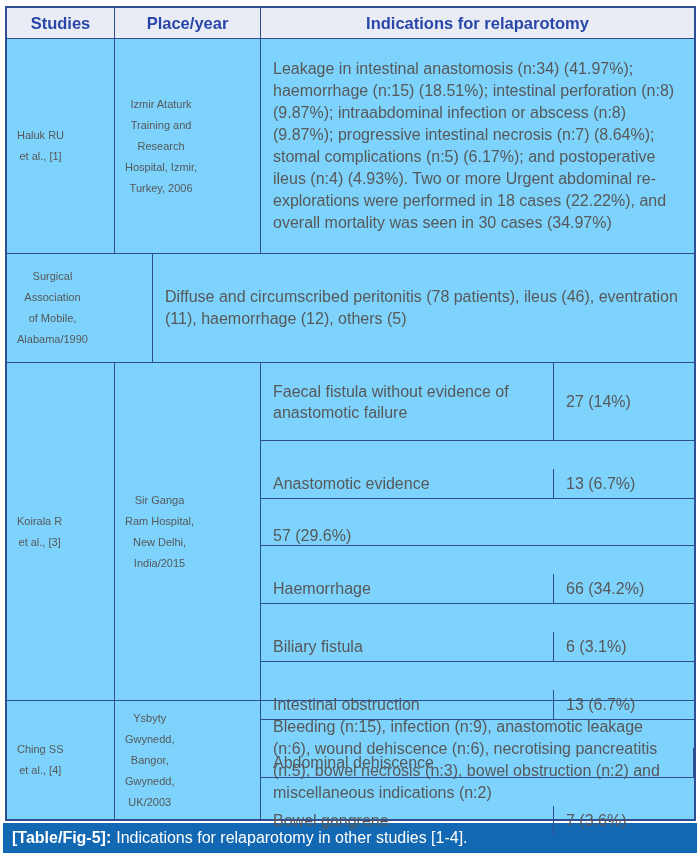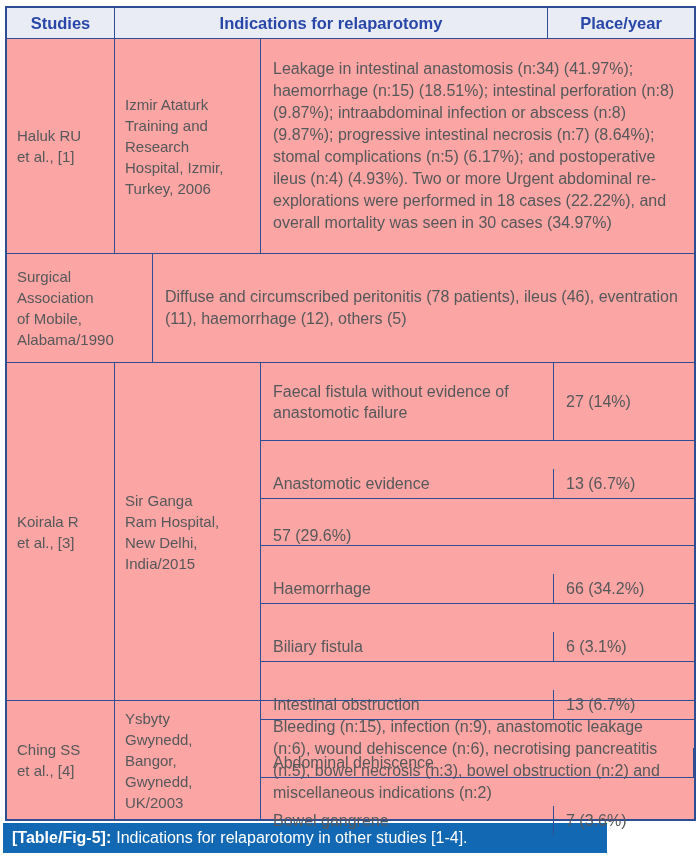--- a/index.html
+++ b/index.html
@@ -10,43 +10,44 @@
     color: #57585a;
     position: relative;
     overflow: hidden;
   }
   .figure-wrap { position: absolute; left: 3px; top: 6px; width: 694px; }
 
   .study-table {
     width: 691px;
     margin-left: 2px;
     border: 2px solid #2f4d92;
-    background: #fca5a5;
+    background: #7dd3fc;
   }
   .t-row { display: flex; border-bottom: 1.5px solid #2f4d92; }
   .t-row:last-child { border-bottom: none; }
 
   .cell { border-right: 1.5px solid #2f4d92; }
   .cell:last-child { border-right: none; }
 
   .col-study { width: 108px; flex: 0 0 108px; }
   .col-place { width: 146px; flex: 0 0 146px; }
   .col-ind   { flex: 1 1 auto; }
 
   .header-row { height: 31px; background: #e9ebf5; }
   .header-cell {
     display: flex; align-items: center; justify-content: center;
     color: #2847a8; font-weight: bold; font-size: 16.5px;
   }
 
   .body-cell {
     display: flex; align-items: center;
-    font-size: 15px; line-height: 21px;
+    font-size: 11px; line-height: 21px;
     white-space: pre-line;
     padding: 6px 6px 6px 10px;
+    text-align: center;
   }
   .ind-text {
     display: flex; align-items: center;
     font-size: 16px; line-height: 22px;
     padding: 8px 10px 8px 12px;
     white-space: normal;
   }
 
   .row-1 { height: 215px; }
   .row-2 { height: 109px; }
@@ -65,42 +66,42 @@
     padding: 4px 8px 4px 12px;
   }
   .sub-value {
     flex: 0 0 140px; width: 140px;
     display: flex; align-items: center;
     font-size: 16px;
     padding-left: 12px;
   }
 
   .caption-bar {
-    width: 604px;
+    width: 694px;
     margin-top: 2px;
     height: 30px;
     background: #1268b2;
     color: #ffffff;
     display: flex; align-items: center;
     padding-left: 9px;
     font-size: 16px;
   }
   .caption-label { font-weight: bold; margin-right: 5px; }
 </style>
 </head>
 <body>
 
 <div class="figure-wrap">
 
   <div class="study-table">
 
     <div class="t-row header-row">
       <div class="cell col-study header-cell">Studies</div>
+      <div class="cell col-place header-cell">Place/year</div>
       <div class="cell col-ind header-cell">Indications for relaparotomy</div>
-      <div class="cell col-place header-cell">Place/year</div>
     </div>
 
     <div class="t-row row-1">
       <div class="cell col-study body-cell">Haluk RU
 et al., [1]</div>
       <div class="cell col-place body-cell">Izmir Ataturk
 Training and
 Research
 Hospital, Izmir,
 Turkey, 2006</div>

